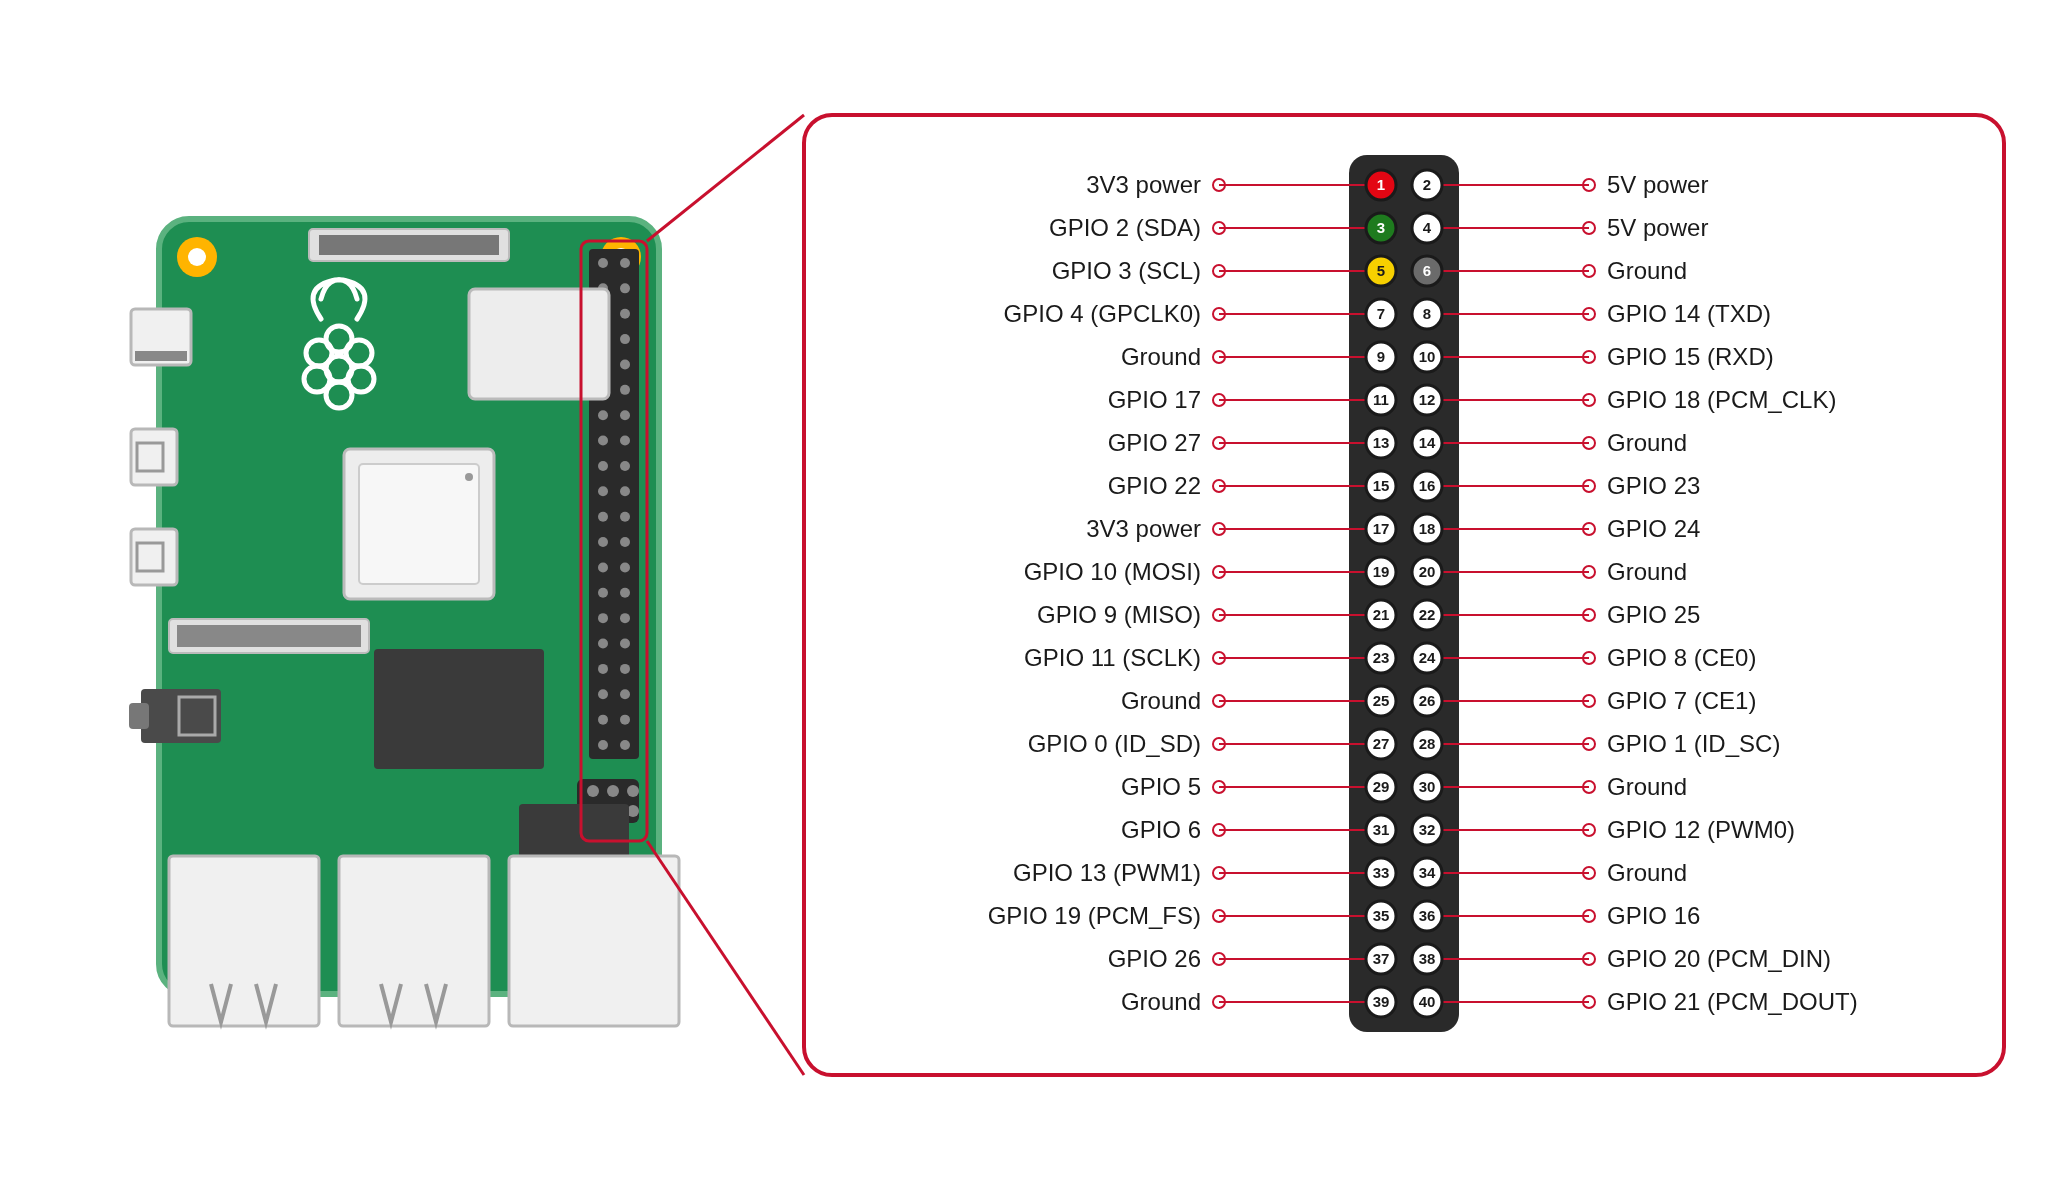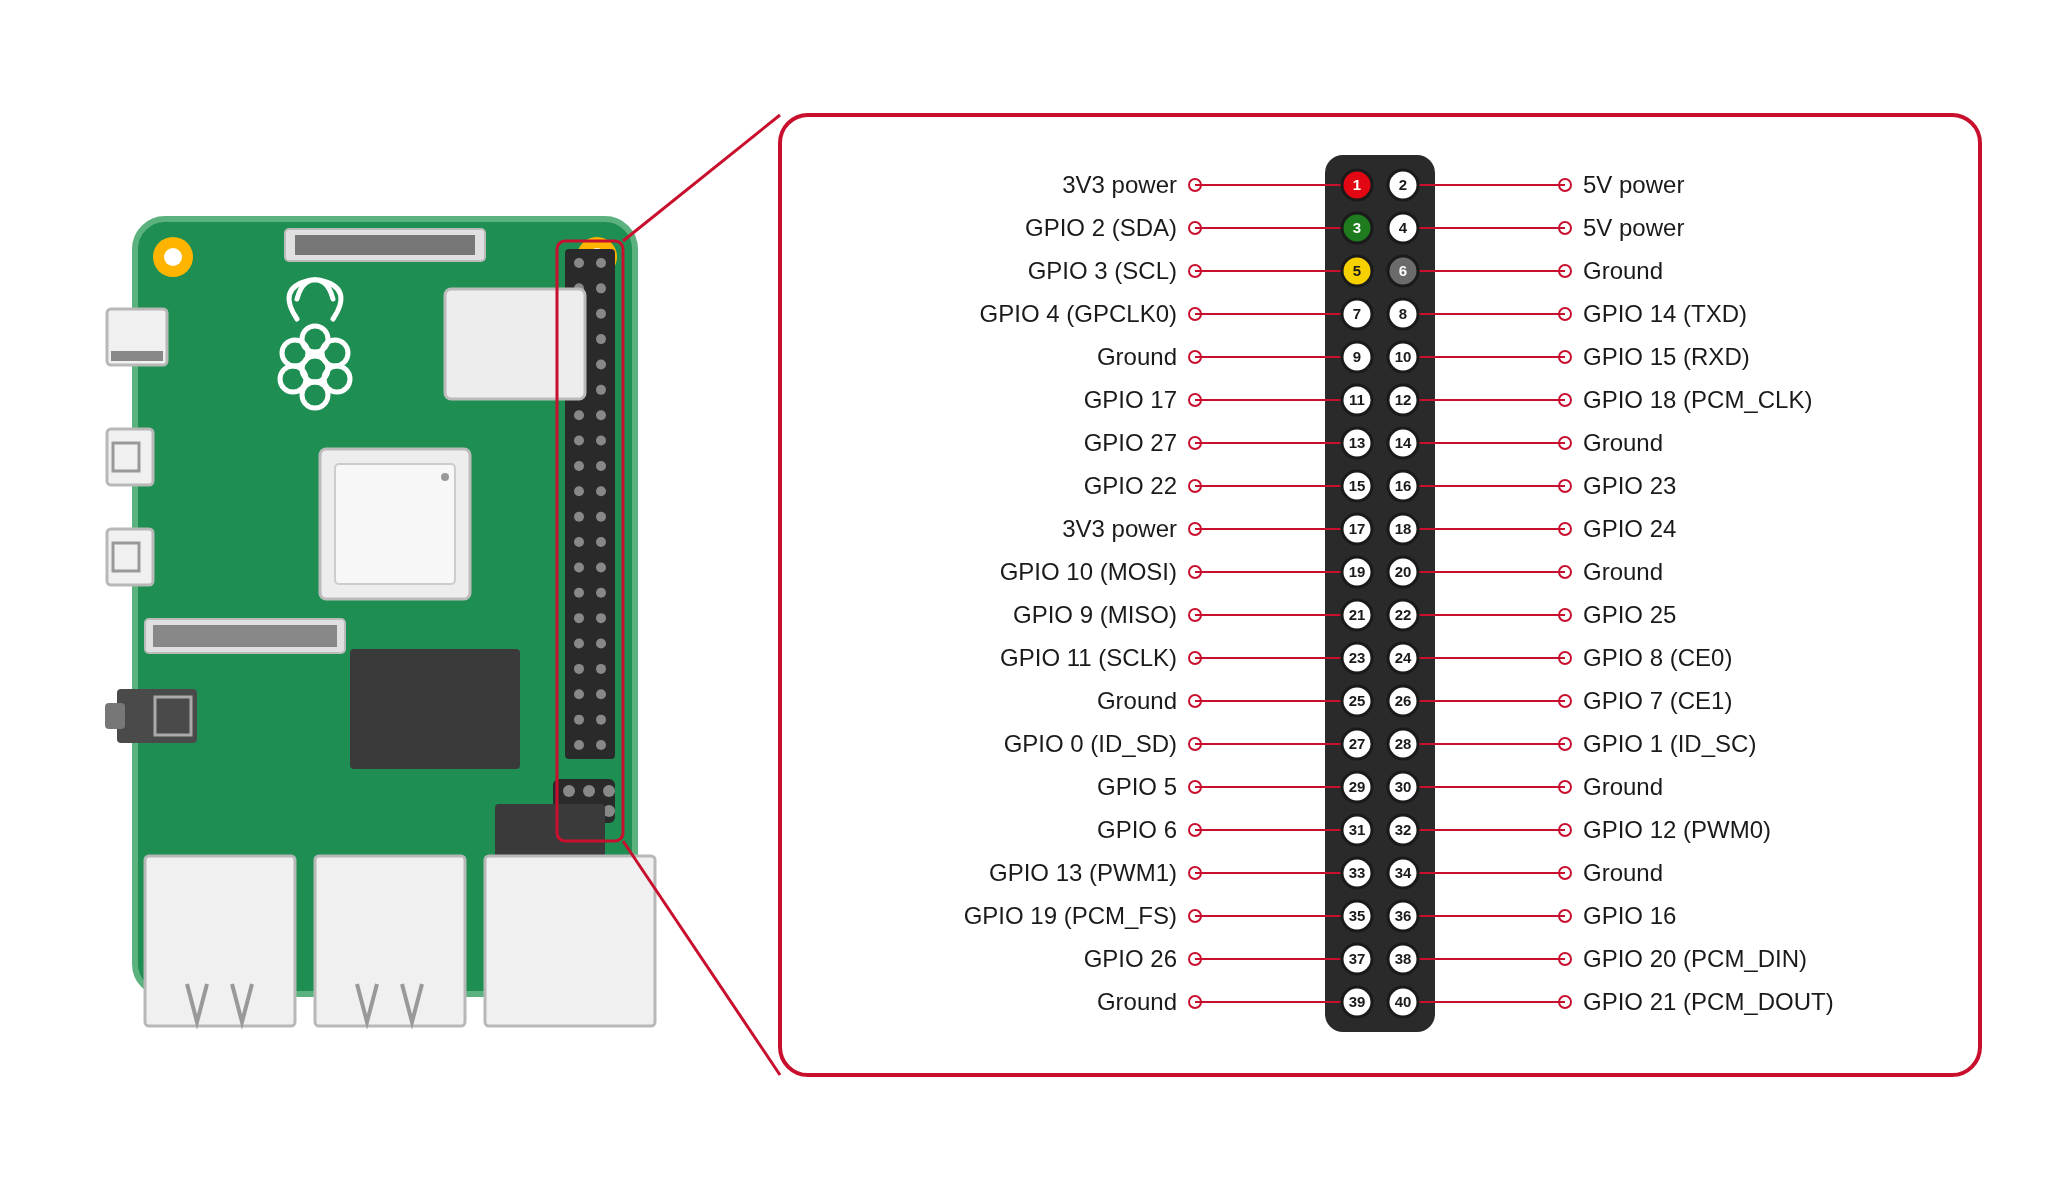--- a/index.html
+++ b/index.html
@@ -1,16 +1,16 @@
 <!DOCTYPE html>
 <html><head>
 <meta charset="utf-8">
 <style>
   html,body{margin:0;padding:0;background:#fff;font-family:Arial,Helvetica,sans-serif;}
-  .stage{position:relative;width:1916px;height:1185px;}
+  .stage{position:relative;width:1916px;height:1185px;padding-left:24px;}
   svg{display:block;}
   text{font-family:Arial,Helvetica,sans-serif;}
 </style>
 </head>
 <body>
 
 <div class="stage">
 <svg id="svg-root" viewBox="0 0 2064 1185" width="2064" height="1185">
       <g>
         <rect x="135" y="219" width="500" height="775" rx="30" ry="30" fill="#1E8E52" stroke="#5BB27F" stroke-width="6"></rect>

